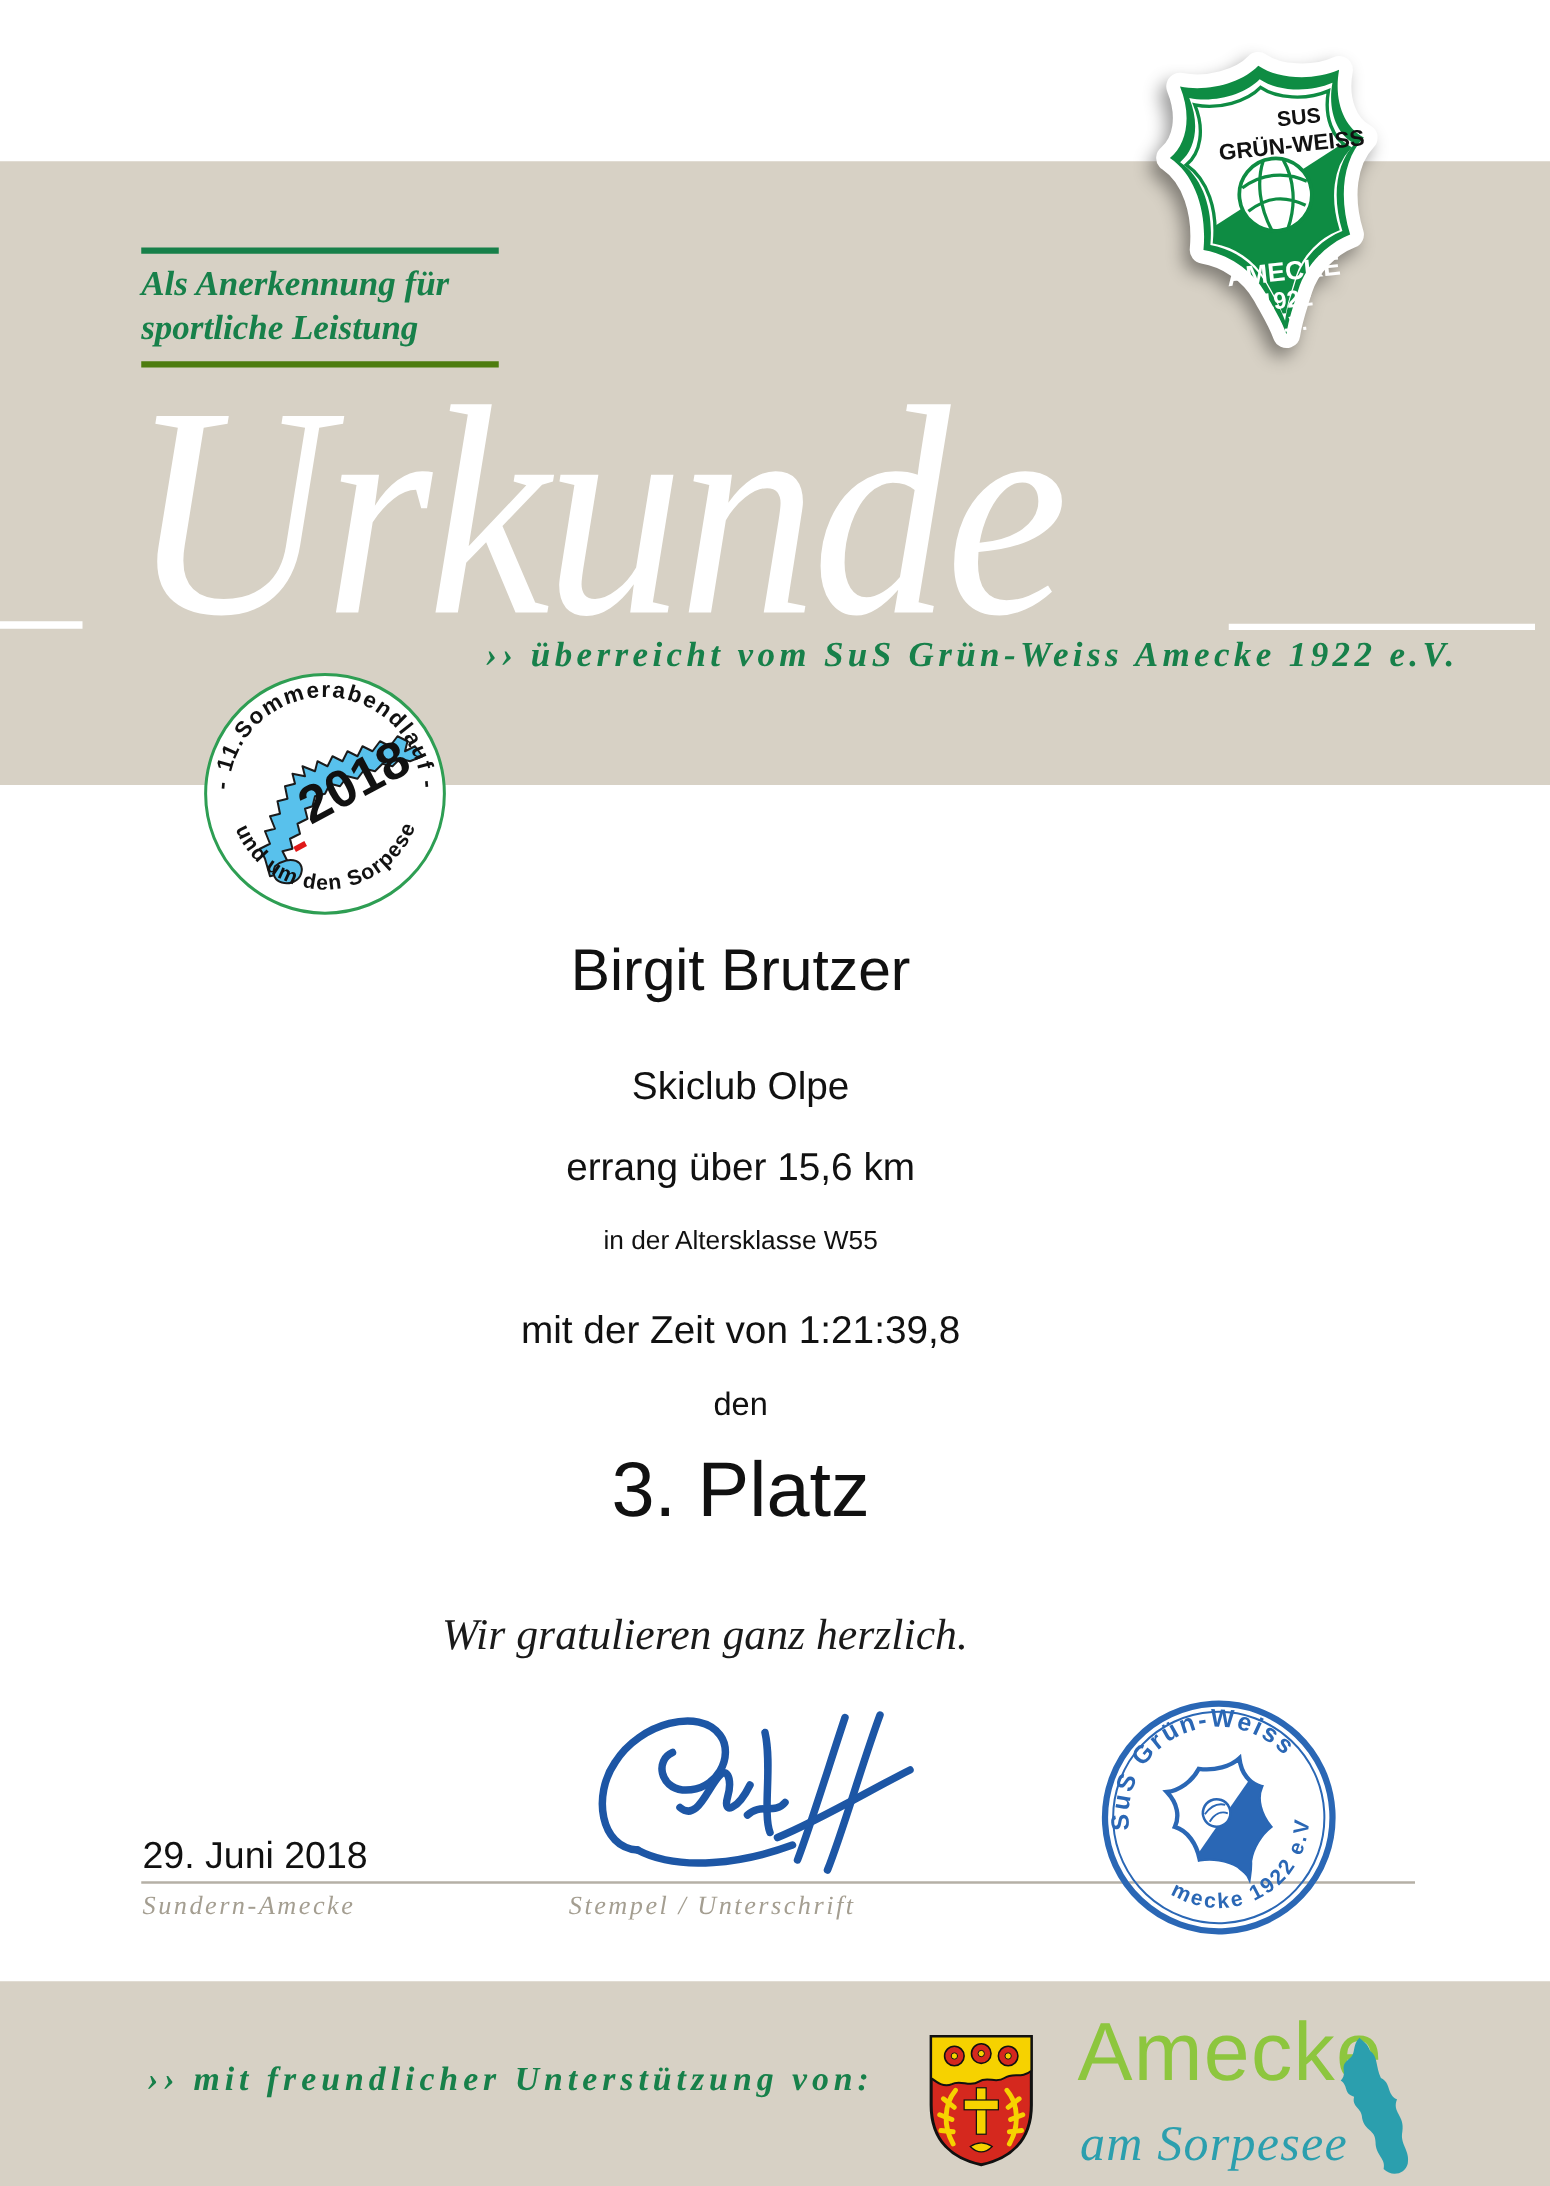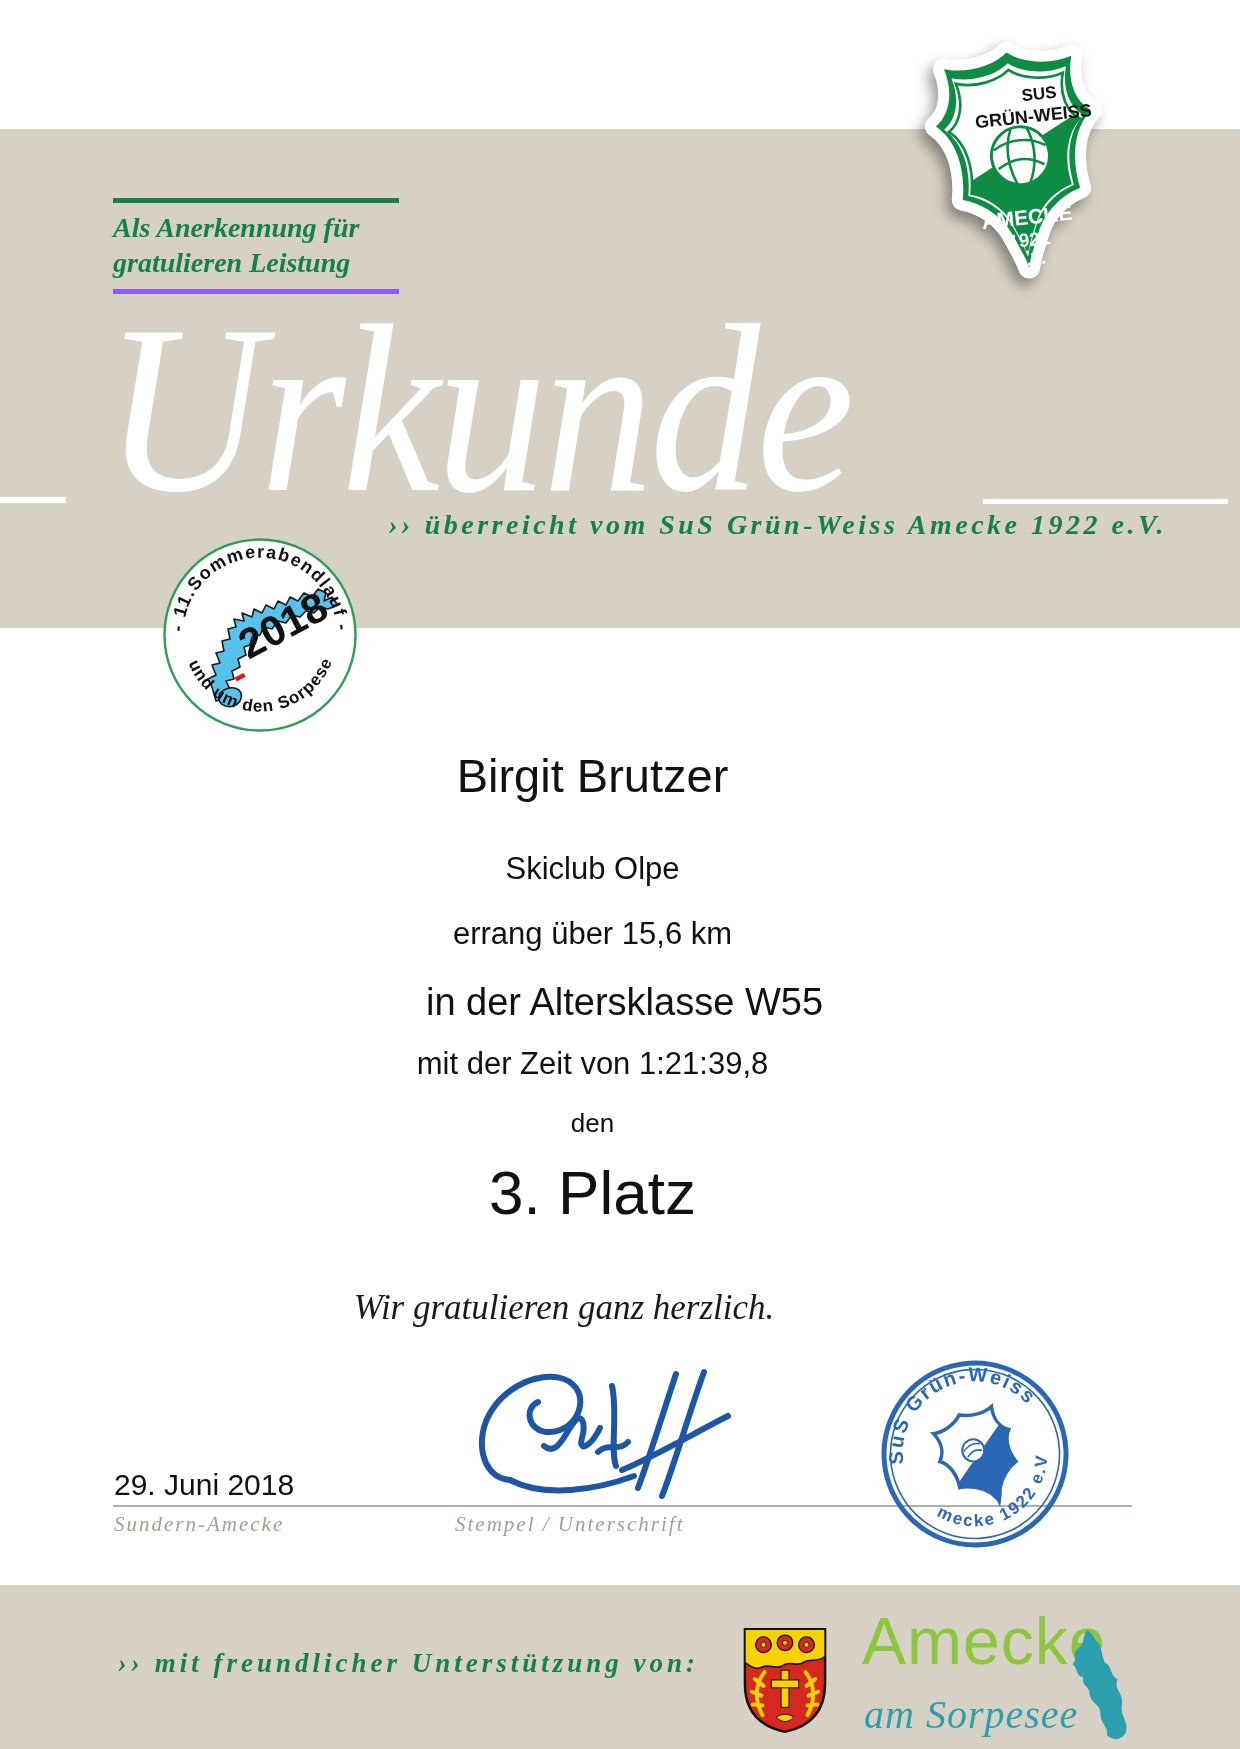--- a/index.html
+++ b/index.html
@@ -2,21 +2,21 @@
 <html><head>
 <meta charset="utf-8">
 <style>
   html,body{margin:0;padding:0;background:#888;}
   .page{position:relative;width:1240px;height:1749px;background:#ffffff;margin:0 auto;overflow:hidden;
         font-family:"Liberation Sans",sans-serif;}
   .abs{position:absolute;}
   .band{background:#d7d1c5;}
   .serif-it{font-family:"Liberation Serif",serif;font-style:italic;}
   .green{color:#17804a;}
-  .recognition{left:113px;top:198px;width:286px;border-top:5px solid #17804a;border-bottom:5px solid #8b5cf6;
+  .recognition{left:113px;top:198px;width:286px;border-top:5px solid #17804a;border-bottom:5px solid #4d7c0f;
                padding:7px 0 9px 0;font-size:28px;line-height:35px;font-weight:bold;}
   .title{left:104px;top:289px;font-size:240px;line-height:240px;color:#ffffff;letter-spacing:-4px;
          transform:scaleX(.92);transform-origin:left top;white-space:nowrap;}
   .rule-white{background:#ffffff;}
   .subtitle{right:73px;top:509px;font-size:28px;letter-spacing:3.5px;white-space:nowrap;font-weight:bold;}
   .mainline{left:0;width:1185px;text-align:center;color:#111;}
   .congrats{left:0;top:1288px;width:1128px;text-align:center;font-size:35px;color:#1a1a1a;}
   .rule-gray{background:#b5b0a6;height:2px;}
   .datetext{left:114px;top:1468px;font-size:30px;color:#111;}
   .small-label{font-size:21px;letter-spacing:2px;color:#a49e91;}
@@ -29,21 +29,21 @@
 </head>
 <body>
 
 <div class="page">
 
   <div class="abs band" style="left:0;top:129px;width:1240px;height:499px;"></div>
   <div class="abs band" style="left:0;top:1585px;width:1240px;height:164px;"></div>
 
   <div class="abs recognition serif-it green">
     <div>Als Anerkennung für</div>
-    <div>gratulieren Leistung</div>
+    <div>sportliche Leistung</div>
   </div>
 
   <div class="abs title serif-it">Urkunde</div>
   <div class="abs rule-white" style="left:0;top:497px;width:66px;height:6px;"></div>
   <div class="abs rule-white" style="left:983px;top:499px;width:245px;height:5px;"></div>
 
   <div class="abs subtitle serif-it green">›› überreicht vom SuS Grün-Weiss Amecke 1922 e.V.</div>
 
   <svg class="abs badge-shadow" style="left:918px;top:36px;" width="200" height="252" viewBox="0 0 200 252">
     <defs>
@@ -83,21 +83,21 @@
     </text>
     <text font-size="17" font-weight="bold" fill="#111" letter-spacing="1">
       <textPath href="#arcBottom" startOffset="50%" text-anchor="middle">Rund um den Sorpesee</textPath>
     </text>
     <text x="26" y="4" font-size="42" font-weight="bold" fill="#111" text-anchor="middle" transform="rotate(-28 26 -4)">2018</text>
   </svg>
 
   <div class="abs mainline" style="top:851px;font-size:31px;">Skiclub Olpe</div>
   <div class="abs mainline" style="top:748px;font-size:47px;">Birgit Brutzer</div>
   <div class="abs mainline" style="top:916px;font-size:31px;">errang über 15,6 km</div>
-  <div class="abs mainline" style="top:981px;font-size:38px;margin-left:32px;">in der Altersklasse W55</div>
+  <div class="abs mainline" style="top:981px;font-size:21px;">in der Altersklasse W55</div>
   <div class="abs mainline" style="top:1046px;font-size:31px;">mit der Zeit von 1:21:39,8</div>
   <div class="abs mainline" style="top:1108px;font-size:26px;">den</div>
   <div class="abs mainline" style="top:1157px;font-size:62px;">3. Platz</div>
   <div class="abs congrats serif-it">Wir gratulieren ganz herzlich.</div>
 
   <div class="abs rule-gray" style="left:113px;top:1505px;width:1019px;"></div>
   <div class="abs datetext">29. Juni 2018</div>
   <div class="abs small-label serif-it" style="left:114px;top:1512px;">Sundern-Amecke</div>
   <div class="abs small-label serif-it" style="left:455px;top:1512px;">Stempel / Unterschrift</div>
 

